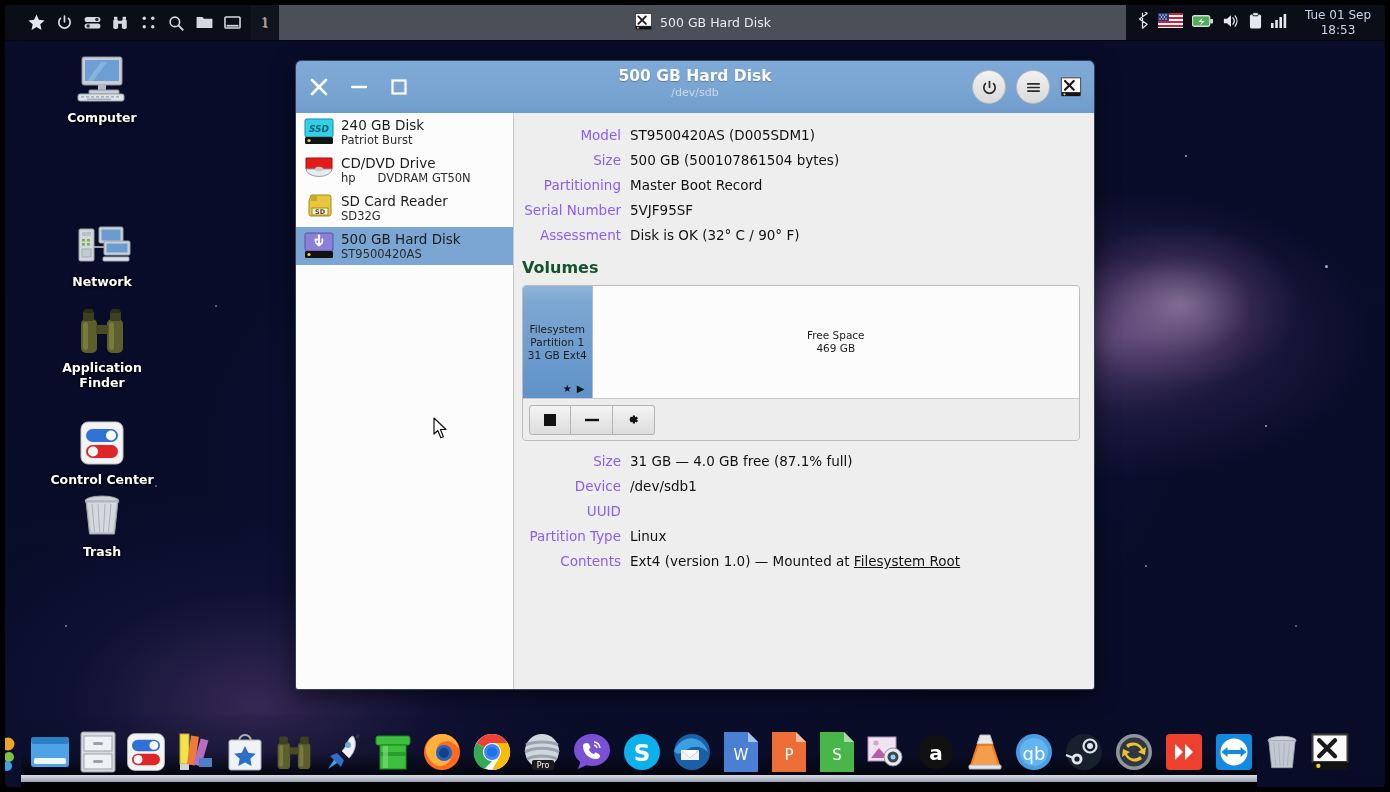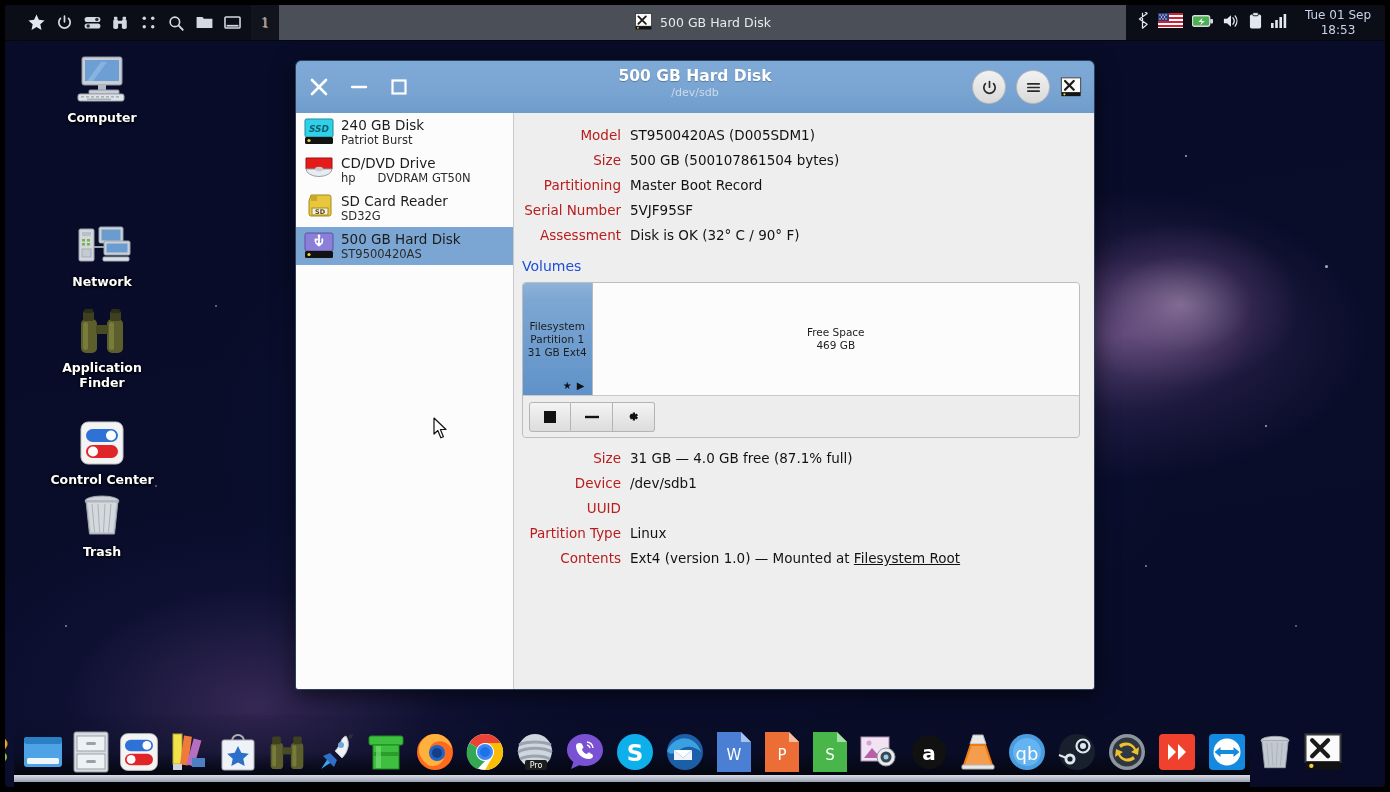--- a/index.html
+++ b/index.html
@@ -181,28 +181,28 @@
   }
   .kv {
     display: flex;
     margin-bottom: 8px;
     font-size: 13.5px;
     line-height: 17px;
   }
   .kv .k {
     width: 116px; flex: 0 0 116px;
     text-align: right;
-    color: #b91c1c;
+    color: #8b5cf6;
     padding-right: 9px;
   }
   .kv .v { color: #121212; }
   .kv .v a { color: #121212; text-decoration: underline; }
 
   #volumes-head {
-    font-size: 14px; font-weight: normal; color: #1d4ed8;
+    font-size: 16px; font-weight: bold; color: #14532d;
     margin: 14px 0 8px 8px;
   }
   #volumes-box {
     margin-left: 8px;
     border: 1px solid #bdbdbd;
     border-radius: 4px;
     background: #bef264;
     overflow: hidden;
   }
   #vol-bar {
@@ -241,21 +241,21 @@
   .tb-btn:first-child { border-radius: 3px 0 0 3px; }
   .tb-btn:last-child { border-radius: 0 3px 3px 0; }
 
   #vol-details { margin-top: 12px; }
 
   
   #cursor { position: absolute; left: 428px; top: 412px; z-index: 70; }
 
   
   #dock {
-    position: absolute; left: 9px; bottom: 0;
+    position: absolute; left: 16px; bottom: 0;
     width: 1236px; height: 72px;
     z-index: 55;
   }
   #dock-bg {
     position: absolute; left: 0; bottom: 0; width: 100%; height: 72px;
     background: linear-gradient(180deg, rgba(12,16,40,0.10) 0%, rgba(10,13,32,0.30) 52%, rgba(6,8,20,0.88) 75%, #000 100%);
   }
   #dock-items {
     position: absolute; left: 0; bottom: 13px; width: 100%;
     display: flex; align-items: flex-end; justify-content: center;

